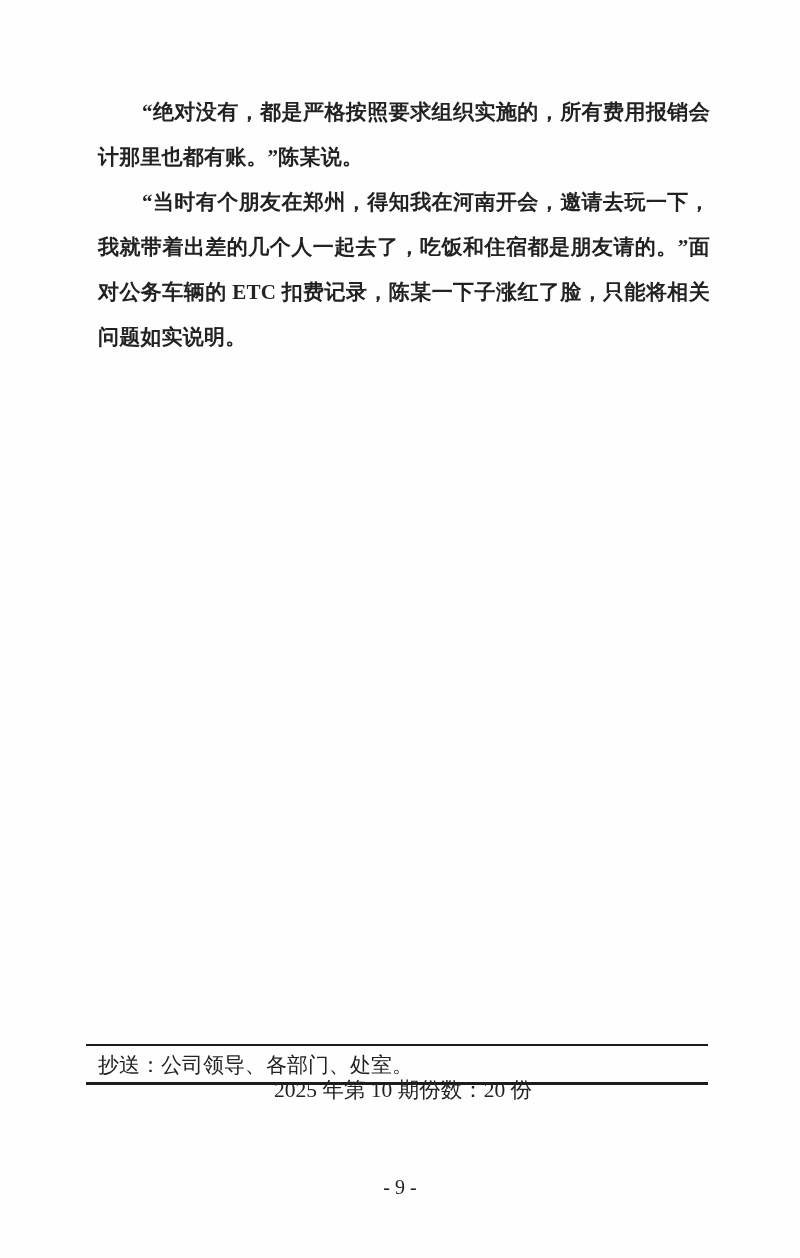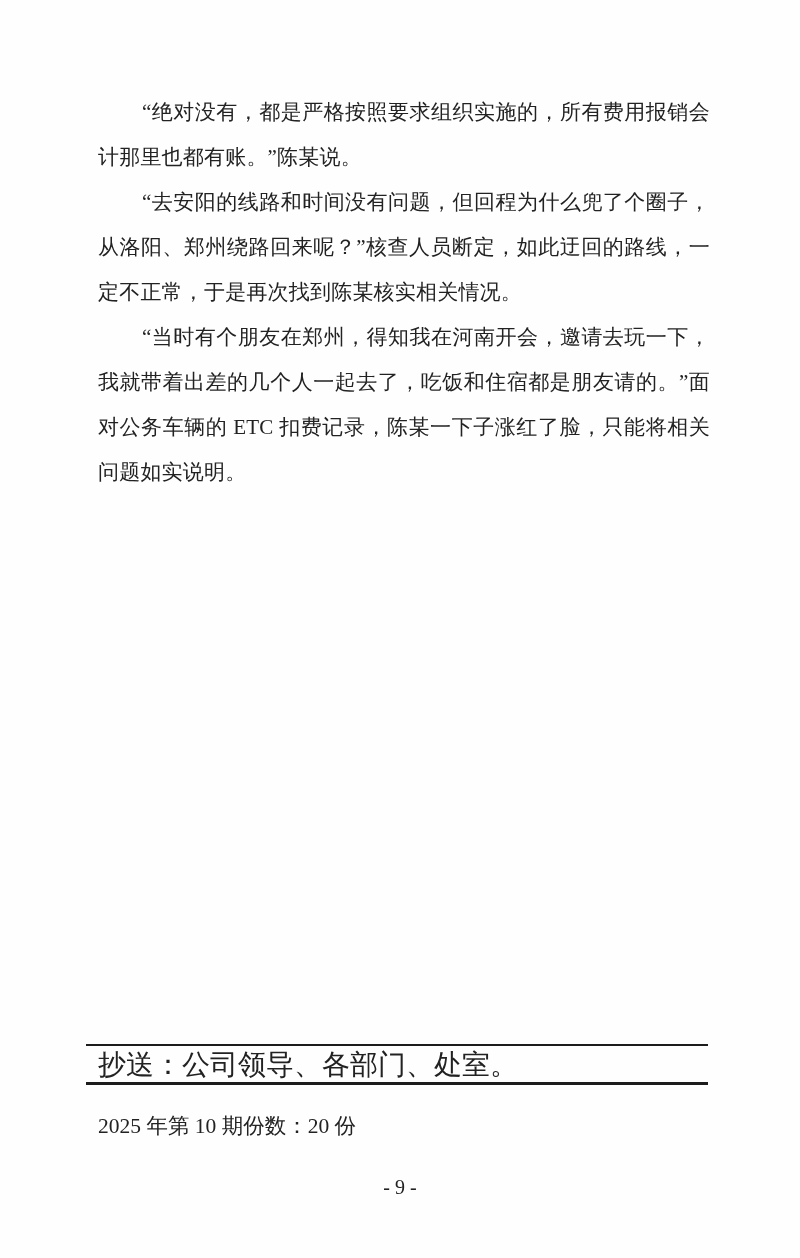--- a/index.html
+++ b/index.html
@@ -22,20 +22,21 @@
     top: 90px;
     width: 612px;
   }
   .para {
     margin: 0;
     font-size: 21px;
     line-height: 45px;
     text-align: justify;
     letter-spacing: 0.2px;
     color: #222222;
+    font-weight: bold;
   }
   .para.indent {
     text-indent: 44px;
   }
   .source-line {
     margin: 0;
     font-size: 21px;
     line-height: 45px;
     color: #222222;
   }
@@ -51,32 +52,32 @@
   }
   .rule-bottom {
     top: 1082px;
     height: 3px;
   }
   .cc-row {
     position: absolute;
     left: 98px;
     top: 1050px;
     width: 612px;
-    font-size: 28px;
+    font-size: 21px;
     line-height: 30px;
     color: #222222;
     font-family: Liberation Serif, serif;
   }
   .issue-row {
     position: absolute;
     left: 98px;
-    top: 1112px;
+    top: 1076px;
     width: 610px;
     display: flex;
-    justify-content: flex-start;
+    justify-content: center;
     font-size: 21.5px;
     line-height: 28px;
     color: #222222;
   }
   .page-num {
     position: absolute;
     left: 0;
     top: 1176px;
     width: 100%;
     text-align: center;
@@ -84,21 +85,20 @@
     color: #222222;
   }
 </style>
 </head>
 <body>
 
 <div class="page">
 
   <div class="content">
     <p class="para indent">“绝对没有，都是严格按照要求组织实施的，所有费用报销会计那里也都有账。”陈某说。</p>
-    <p class="para indent">“去安阳的线路和时间没有问题，但回程为什么兜了个圈子，从洛阳、郑州绕路回来呢？”核查人员断定，如此迂回的路线，一定不正常，于是再次找到陈某核实相关情况。</p>
     <p class="para indent">“当时有个朋友在郑州，得知我在河南开会，邀请去玩一下，我就带着出差的几个人一起去了，吃饭和住宿都是朋友请的。”面对公务车辆的 ETC 扣费记录，陈某一下子涨红了脸，只能将相关问题如实说明。</p>
   </div>
 
   <div class="rule rule-top"></div>
 
   <div class="cc-row">抄送：公司领导、各部门、处室。</div>
 
   <div class="rule rule-bottom"></div>
 
   <div class="issue-row">

